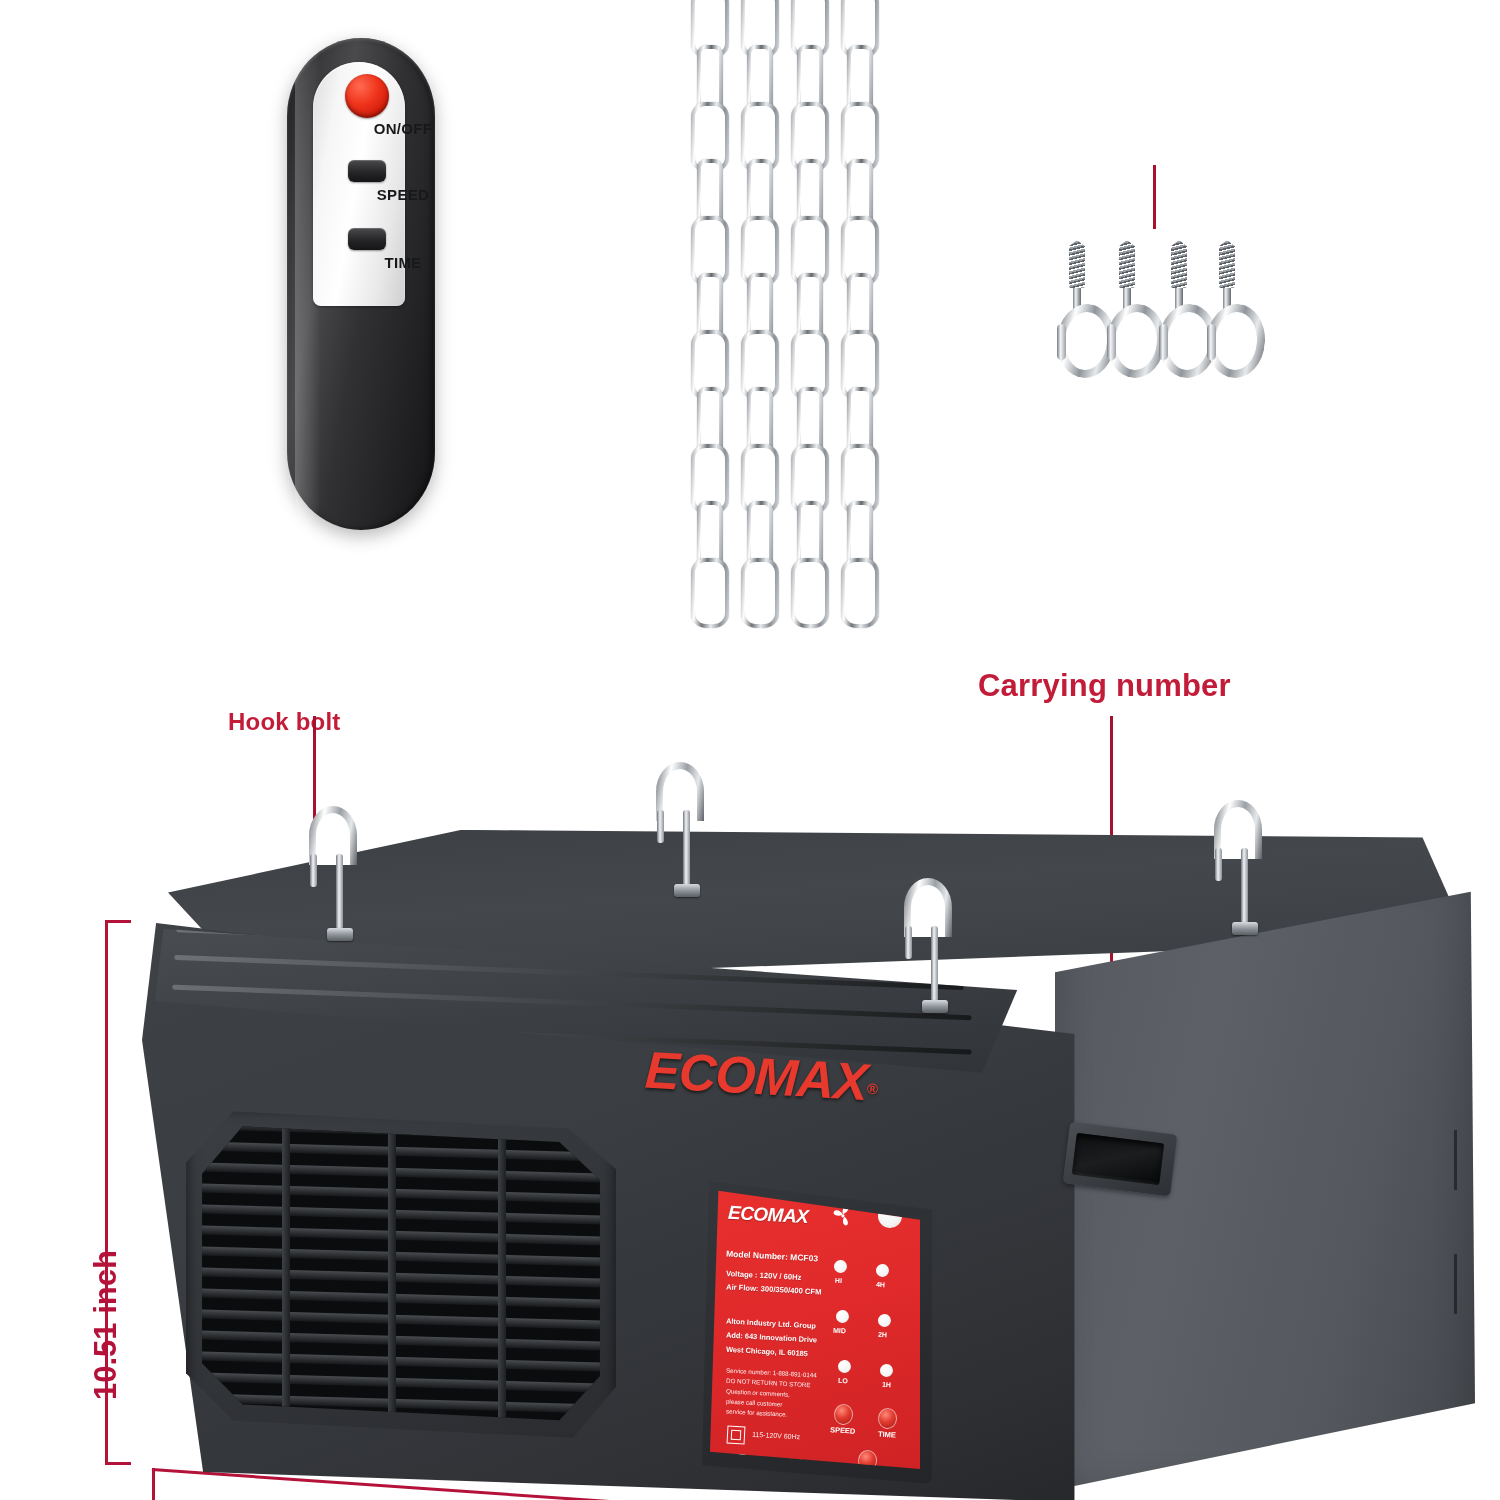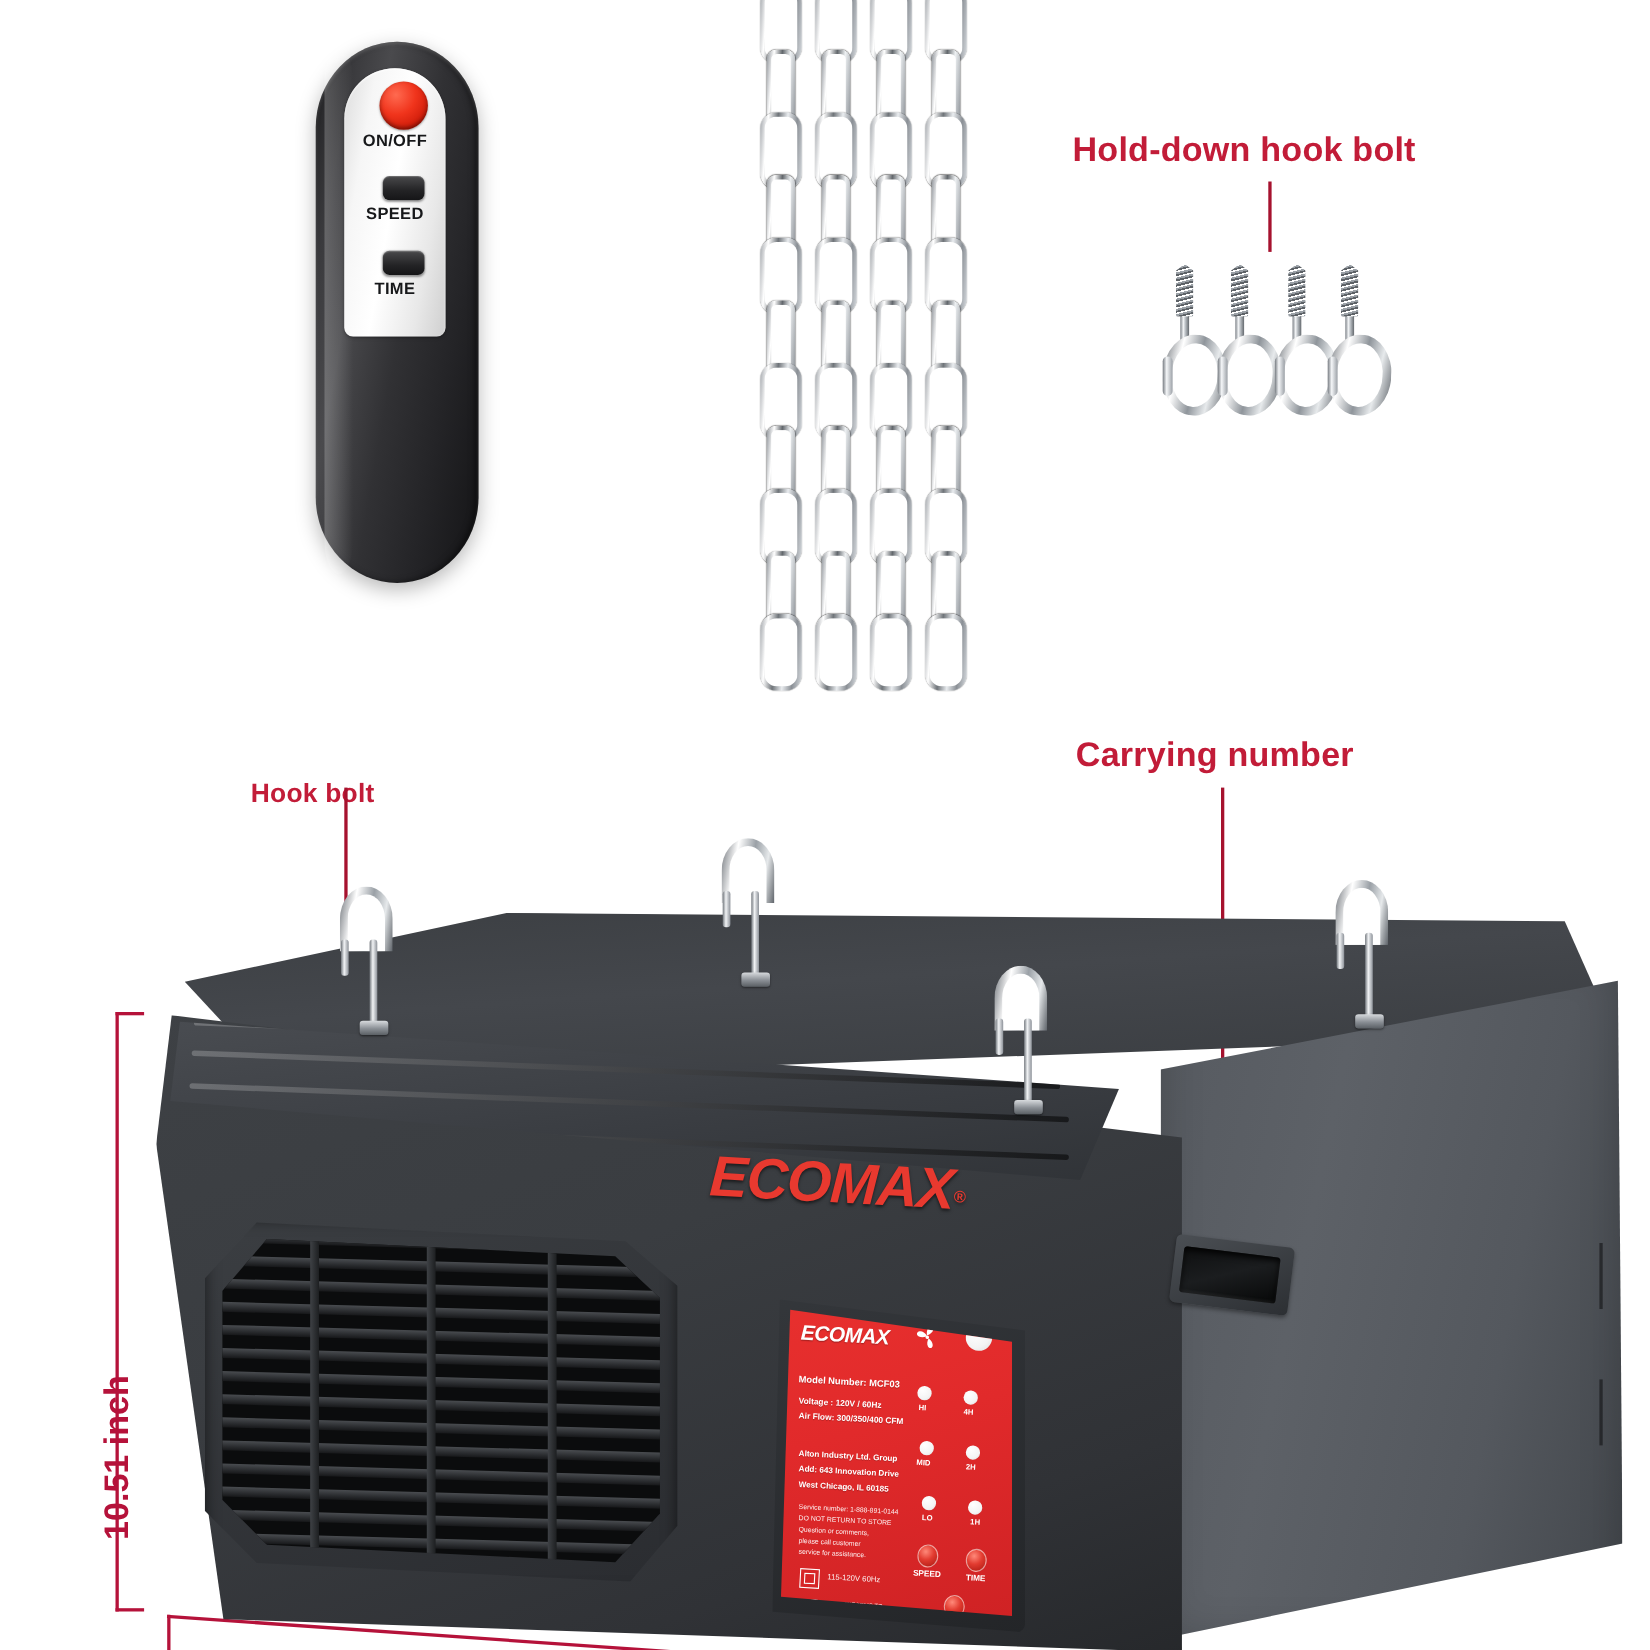--- a/index.html
+++ b/index.html
@@ -46,21 +46,21 @@
   }
   .btn-rect{
     position:absolute;width:38px;height:22px;border-radius:6px;
     background:linear-gradient(180deg,#4a4a4c,#232325 60%,#151517);
     box-shadow:inset 0 1px 1px rgba(255,255,255,.22), 0 1px 2px rgba(0,0,0,.4);
   }
   .btn-speed{left:348px;top:160px;}
   .btn-time{left:348px;top:228px;}
   .rlabel{
     position:absolute;color:#17181a;font-weight:bold;text-align:center;
-    font-size:15px;letter-spacing:.3px;width:92px;left:313px;
+    font-size:15px;letter-spacing:.3px;width:92px;left:313px;padding-left:44px;
   }
   .rlabel.t-onoff{top:120px;}
   .rlabel.t-speed{top:186px;}
   .rlabel.t-time{top:254px;}
 
   
   .chain{position:absolute;top:-12px;width:36px;height:650px;}
   .link{
     position:absolute;left:3px;width:30px;height:62px;border-radius:15px;
     border:4px solid transparent;
@@ -322,21 +322,20 @@
         <div class="link" style="top: 228px;"></div>
         <div class="link v" style="top: 285px;"></div>
         <div class="link" style="top: 342px;"></div>
         <div class="link v" style="top: 399px;"></div>
         <div class="link" style="top: 456px;"></div>
         <div class="link v" style="top: 513px;"></div>
         <div class="link" style="top: 570px;"></div>
       </div>
     </div>
 
-  <div class="callout" style="left:975px;top:118px;font-size:31px;">Hold-down hook bolt</div>
   <div class="leader" style="left:1153px;top:165px;height:64px;"></div>
   <div id="screwhooks">
       <div class="screwhook" style="left: 1055px; top: 232px;">
         <div class="sh-shank"></div>
         <div class="sh-thread"></div>
         <div class="sh-curve"></div>
         <div class="sh-tip"></div>
       </div>
       <div class="screwhook" style="left: 1105px; top: 232px;">
         <div class="sh-shank"></div>

